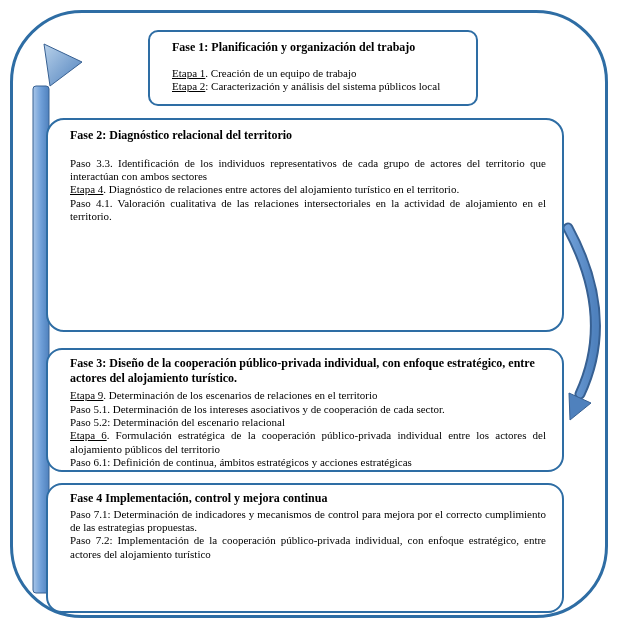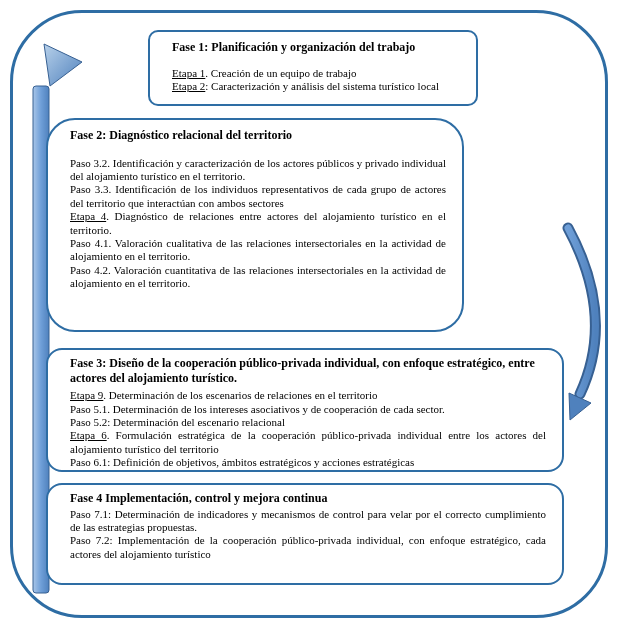--- a/index.html
+++ b/index.html
@@ -12,23 +12,23 @@
     position:absolute;left:10px;top:10px;width:598px;height:608px;
     box-sizing:border-box;border:3px solid #2e6da4;border-radius:72px;
     background:#ffffff;
   }
   .arrow-svg{position:absolute;}
   .phase-box{
     position:absolute;box-sizing:border-box;background:#ffffff;
     border:2px solid #2e6da4;
   }
   .box1{left:148px;top:30px;width:330px;height:76px;border-radius:10px;padding:8px 12px 4px 22px;}
-  .box2{left:46px;top:118px;width:418px;height:214px;border-radius:29px;padding:8px 16px 4px 22px;}
+  .box2{left:46px;top:118px;width:518px;height:214px;border-radius:18px;padding:8px 16px 4px 22px;}
   .box3{left:46px;top:348px;width:518px;height:124px;border-radius:16px;padding:6px 16px 4px 22px;}
-  .box4{left:46px;top:483px;width:518px;height:102px;border-radius:16px;padding:6px 16px 4px 22px;}
+  .box4{left:46px;top:483px;width:518px;height:130px;border-radius:16px;padding:6px 16px 4px 22px;}
   .fase-title{
     margin:0;text-align:left;font-weight:bold;font-size:12px;line-height:1.22;
     color:#000;
   }
   .box1 .fase-title{margin-bottom:12px;}
   .box2 .fase-title{margin-bottom:14px;}
   .box3 .fase-title{margin-bottom:4px;}
   .box4 .fase-title{margin-bottom:2px;}
   .step{
     margin:0;font-size:11px;line-height:1.22;text-align:justify;color:#000;
@@ -65,38 +65,36 @@
     </linearGradient>
   </defs>
   <path d="M10 6 Q58 95 22 172" fill="none" stroke="#376092" stroke-width="11" stroke-linecap="round"></path>
   <path d="M10 6 Q58 95 22 172" fill="none" stroke="url(#gradCurve)" stroke-width="7" stroke-linecap="round"></path>
   <polygon points="33,181 11,171 12,198" fill="#4f81bd" stroke="#376092" stroke-width="1"></polygon>
 </svg>
 
 <div class="phase-box box1">
   <p class="fase-title">Fase 1: Planificación y organización del trabajo</p>
   <p class="step"><span class="u">Etapa 1</span><span>. Creación de un equipo de trabajo</span></p>
-  <p class="step"><span class="u">Etapa 2</span><span>: Caracterización y análisis del sistema turístico local</span></p>
+  <p class="step"><span class="u">Etapa 2</span><span>: Caracterización y análisis del sistema públicos local</span></p>
 </div>
 
 <div class="phase-box box2">
   <p class="fase-title">Fase 2: Diagnóstico relacional del territorio</p>
-  <p class="step"><span class="u"></span><span>Paso 3.2. Identificación y caracterización de los actores públicos y privado individual del alojamiento turístico en el territorio.</span></p>
   <p class="step"><span class="u"></span><span>Paso 3.3. Identificación de los individuos representativos de cada grupo de actores del territorio que interactúan con ambos sectores</span></p>
   <p class="step"><span class="u">Etapa 4</span><span>. Diagnóstico de relaciones entre actores del alojamiento turístico en el territorio.</span></p>
   <p class="step"><span class="u"></span><span>Paso 4.1. Valoración cualitativa de las relaciones intersectoriales en la actividad de alojamiento en el territorio.</span></p>
-  <p class="step"><span class="u"></span><span>Paso 4.2. Valoración cuantitativa de las relaciones intersectoriales en la actividad de alojamiento en el territorio.</span></p>
 </div>
 
 <div class="phase-box box3">
   <p class="fase-title">Fase 3: Diseño de la cooperación público-privada individual, con enfoque estratégico, entre actores del alojamiento turístico.</p>
   <p class="step"><span class="u">Etapa 9</span><span>. Determinación de los escenarios de relaciones en el territorio</span></p>
   <p class="step"><span class="u"></span><span>Paso 5.1. Determinación de los intereses asociativos y de cooperación de cada sector.</span></p>
   <p class="step"><span class="u"></span><span>Paso 5.2: Determinación del escenario relacional</span></p>
-  <p class="step"><span class="u">Etapa 6</span><span>. Formulación estratégica de la cooperación público-privada individual entre los actores del alojamiento turístico del territorio</span></p>
-  <p class="step"><span class="u"></span><span>Paso 6.1: Definición de objetivos, ámbitos estratégicos y acciones estratégicas</span></p>
+  <p class="step"><span class="u">Etapa 6</span><span>. Formulación estratégica de la cooperación público-privada individual entre los actores del alojamiento públicos del territorio</span></p>
+  <p class="step"><span class="u"></span><span>Paso 6.1: Definición de continua, ámbitos estratégicos y acciones estratégicas</span></p>
 </div>
 
 <div class="phase-box box4">
   <p class="fase-title">Fase 4 Implementación, control y mejora continua</p>
-  <p class="step"><span class="u"></span><span>Paso 7.1: Determinación de indicadores y mecanismos de control para velar por el correcto cumplimiento de las estrategias propuestas.</span></p>
-  <p class="step"><span class="u"></span><span>Paso 7.2: Implementación de la cooperación público-privada individual, con enfoque estratégico, cada actores del alojamiento turístico</span></p>
+  <p class="step"><span class="u"></span><span>Paso 7.1: Determinación de indicadores y mecanismos de control para mejora por el correcto cumplimiento de las estrategias propuestas.</span></p>
+  <p class="step"><span class="u"></span><span>Paso 7.2: Implementación de la cooperación público-privada individual, con enfoque estratégico, entre actores del alojamiento turístico</span></p>
 </div>
 
 </body></html>

